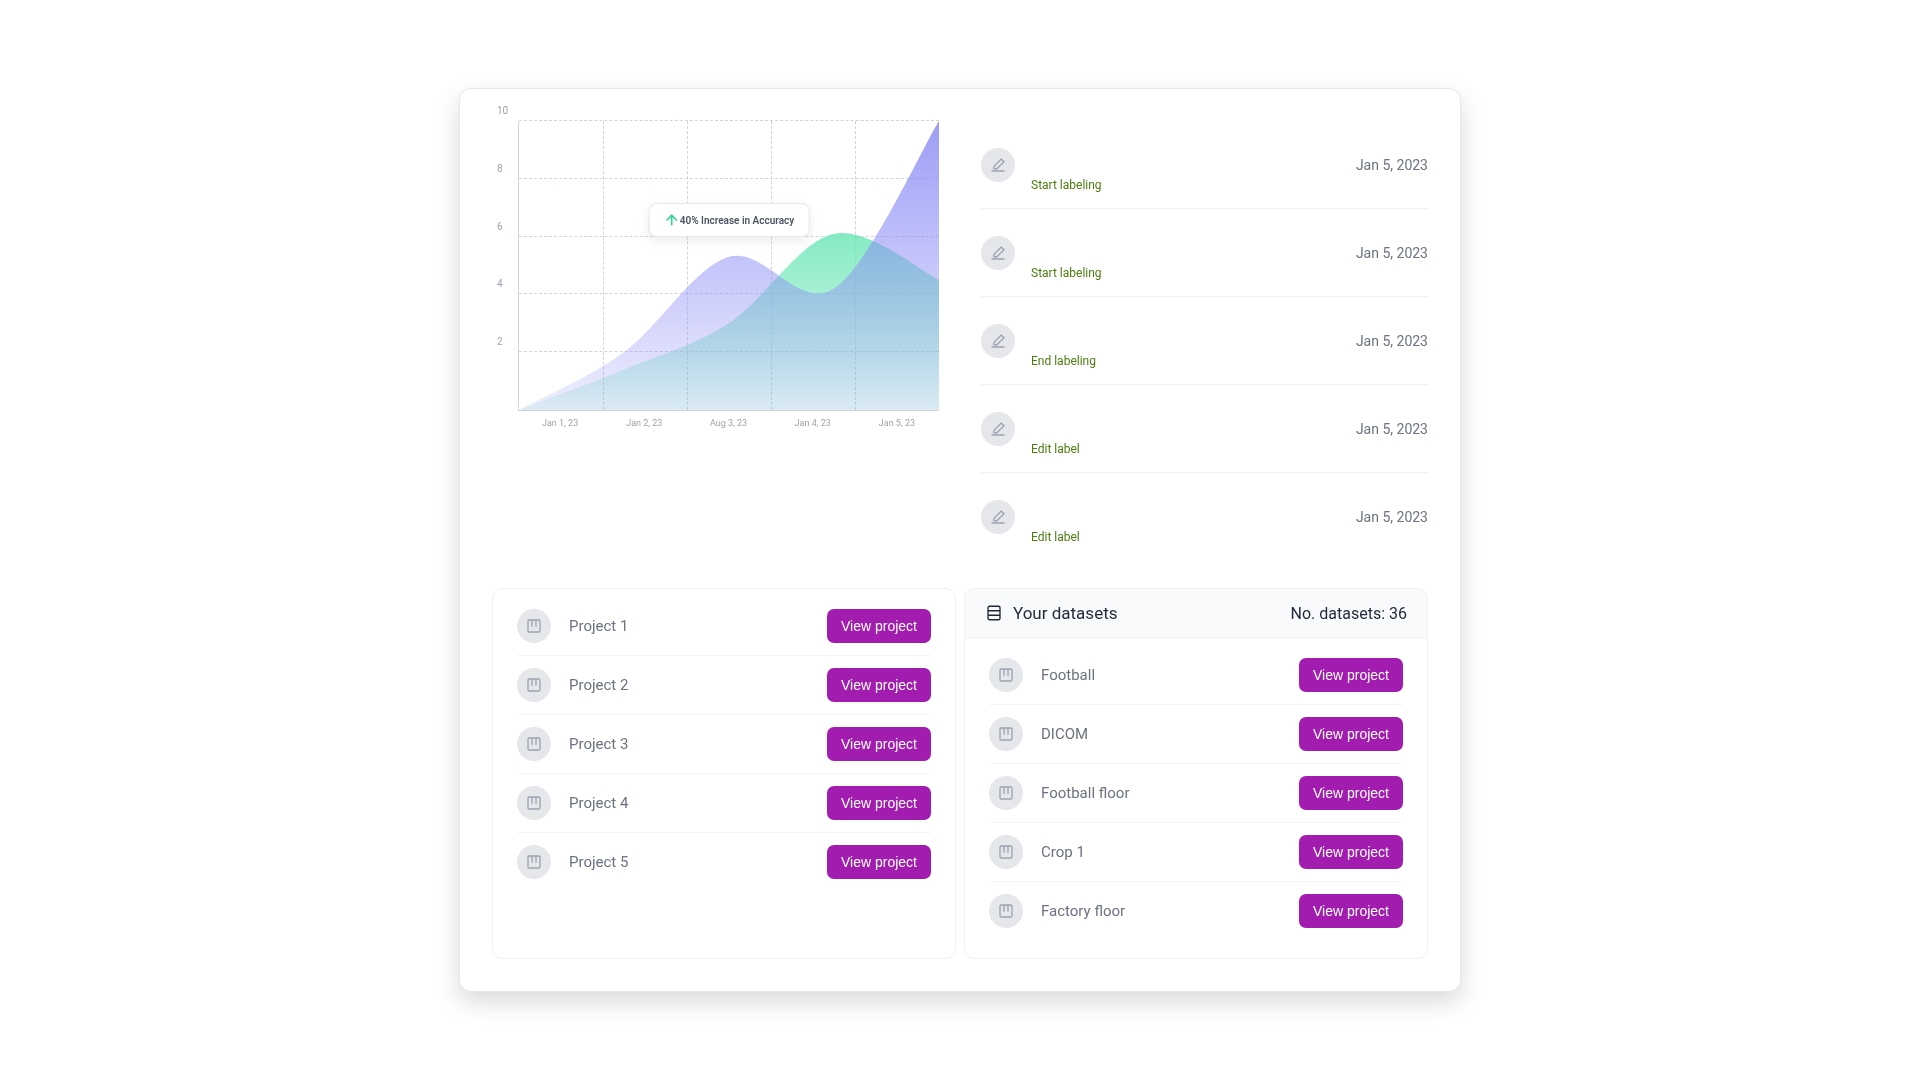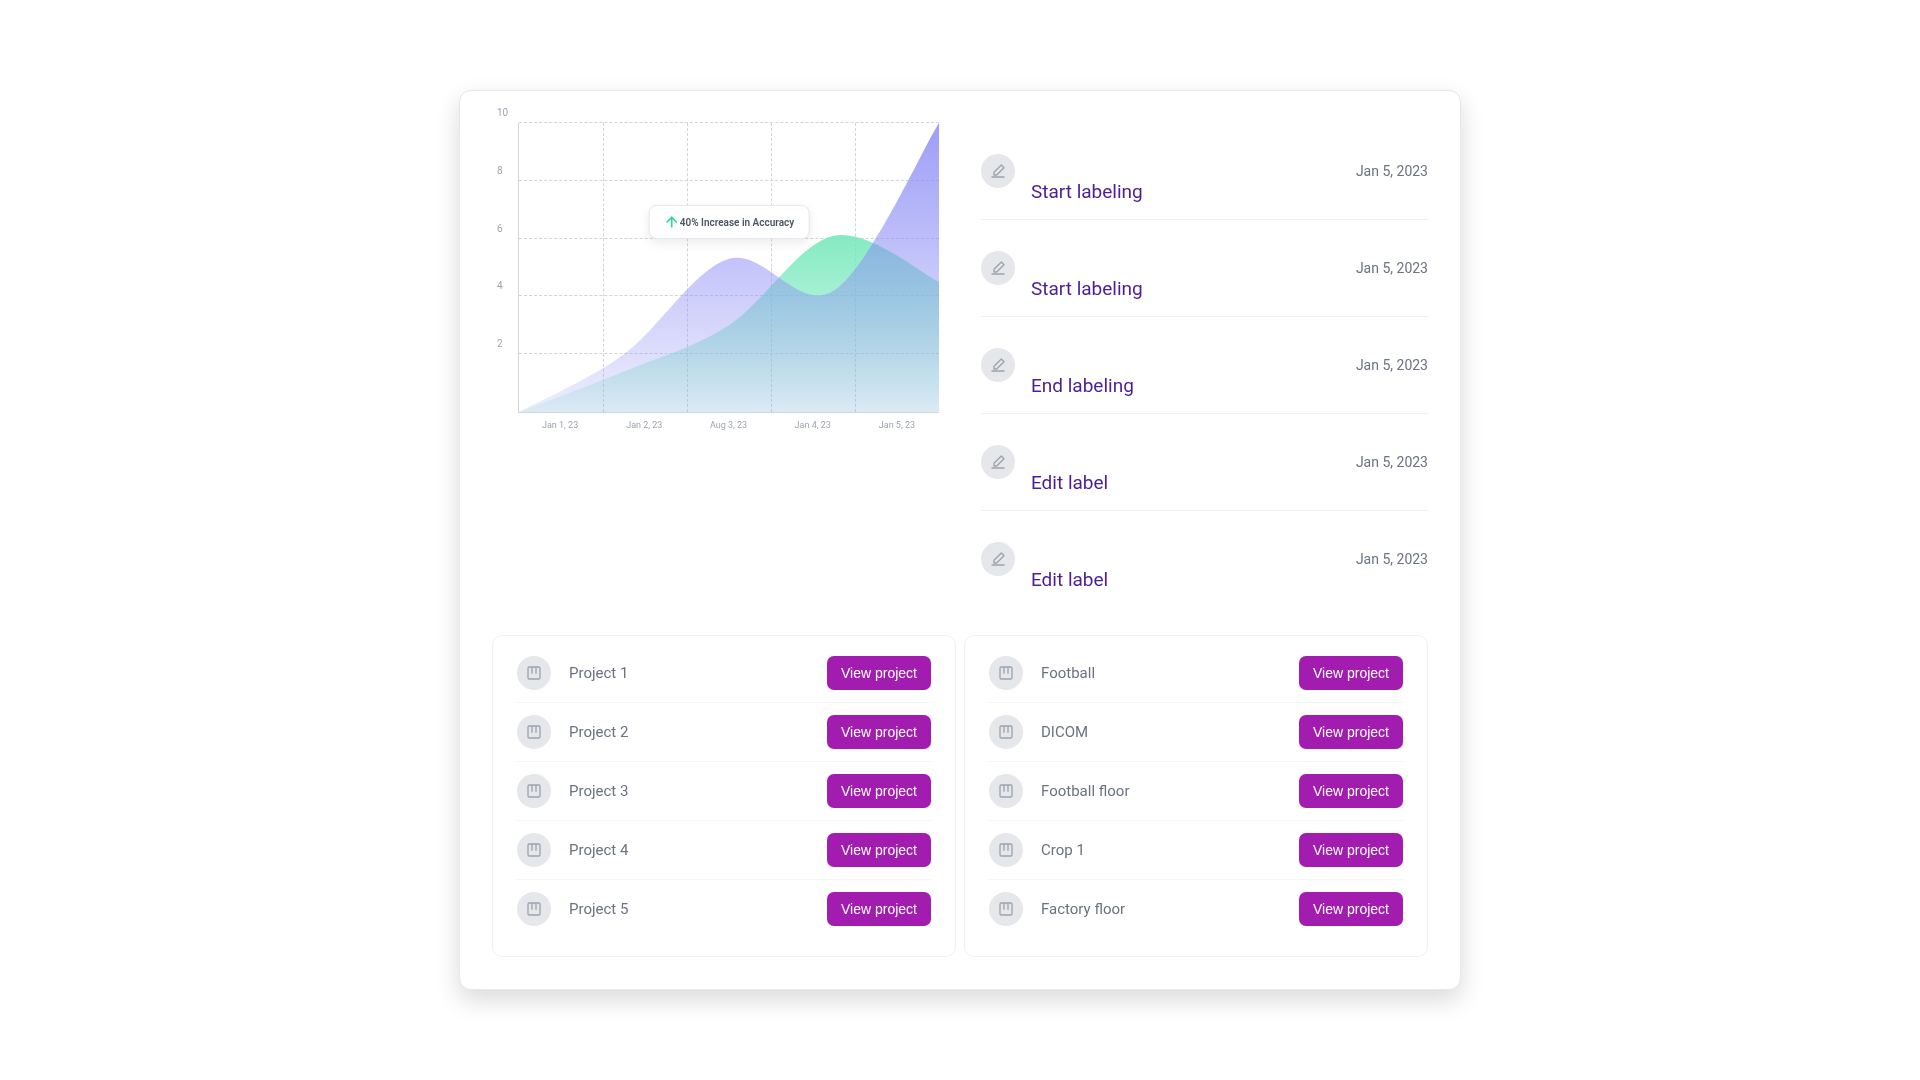--- a/index.html
+++ b/index.html
@@ -76,21 +76,21 @@
 .icon-circle {
   width: 34px; height: 34px;
   border-radius: 50%;
   background: #e5e7eb;
   display: flex;
   align-items: center;
   justify-content: center;
   flex-shrink: 0;
 }
 .icon-circle svg { width: 16px; height: 16px; stroke: #9ca3af; }
-.activity-title { flex: 1; font-size: 19px; color: #4c1d95; margin-top: 41px; }
+.activity-title { flex: 1; font-size: 12px; color: #4d7c0f; margin-top: 41px; }
 .activity-date { font-size: 14px; color: #6b7280; }
 .panels-row { display: flex; gap: 8px; }
 .panel { flex: 1; border: 1px solid #f0f1f3; border-radius: 10px; overflow: hidden; }
 .panel-header {
   background: #f9fafb;
   padding: 14px 20px;
   display: flex;
   align-items: center;
   gap: 10px;
   border-bottom: 1px solid #f0f1f3;
@@ -285,20 +285,29 @@
                 <line x1="15" y1="3" x2="15" y2="13"></line>
               </svg>
             </div>
             <span class="item-name">Project 5</span>
             <button class="btn">View project</button>
           </div>
         </div>
     </div>
 
     <div class="panel">
+      <div class="panel-header">
+        <svg viewBox="0 0 24 24" fill="none" stroke="#1f2937" stroke-width="1.8">
+          <rect x="4" y="3" width="16" height="18" rx="2"></rect>
+            <line x1="4" y1="9" x2="20" y2="9"></line>
+            <line x1="4" y1="15" x2="20" y2="15"></line>
+        </svg>
+        <span class="panel-title">Your datasets</span>
+        <span class="panel-count">No. datasets: 36</span>
+      </div>
       <div class="panel-body" id="datasets-body">
           <div class="item-row">
             <div class="icon-circle">
               <svg viewBox="0 0 24 24" fill="none" stroke-width="2">
                 <rect x="3" y="3" width="18" height="18" rx="2"></rect>
                 <line x1="9" y1="3" x2="9" y2="13"></line>
                 <line x1="15" y1="3" x2="15" y2="13"></line>
               </svg>
             </div>
             <span class="item-name">Football</span>

